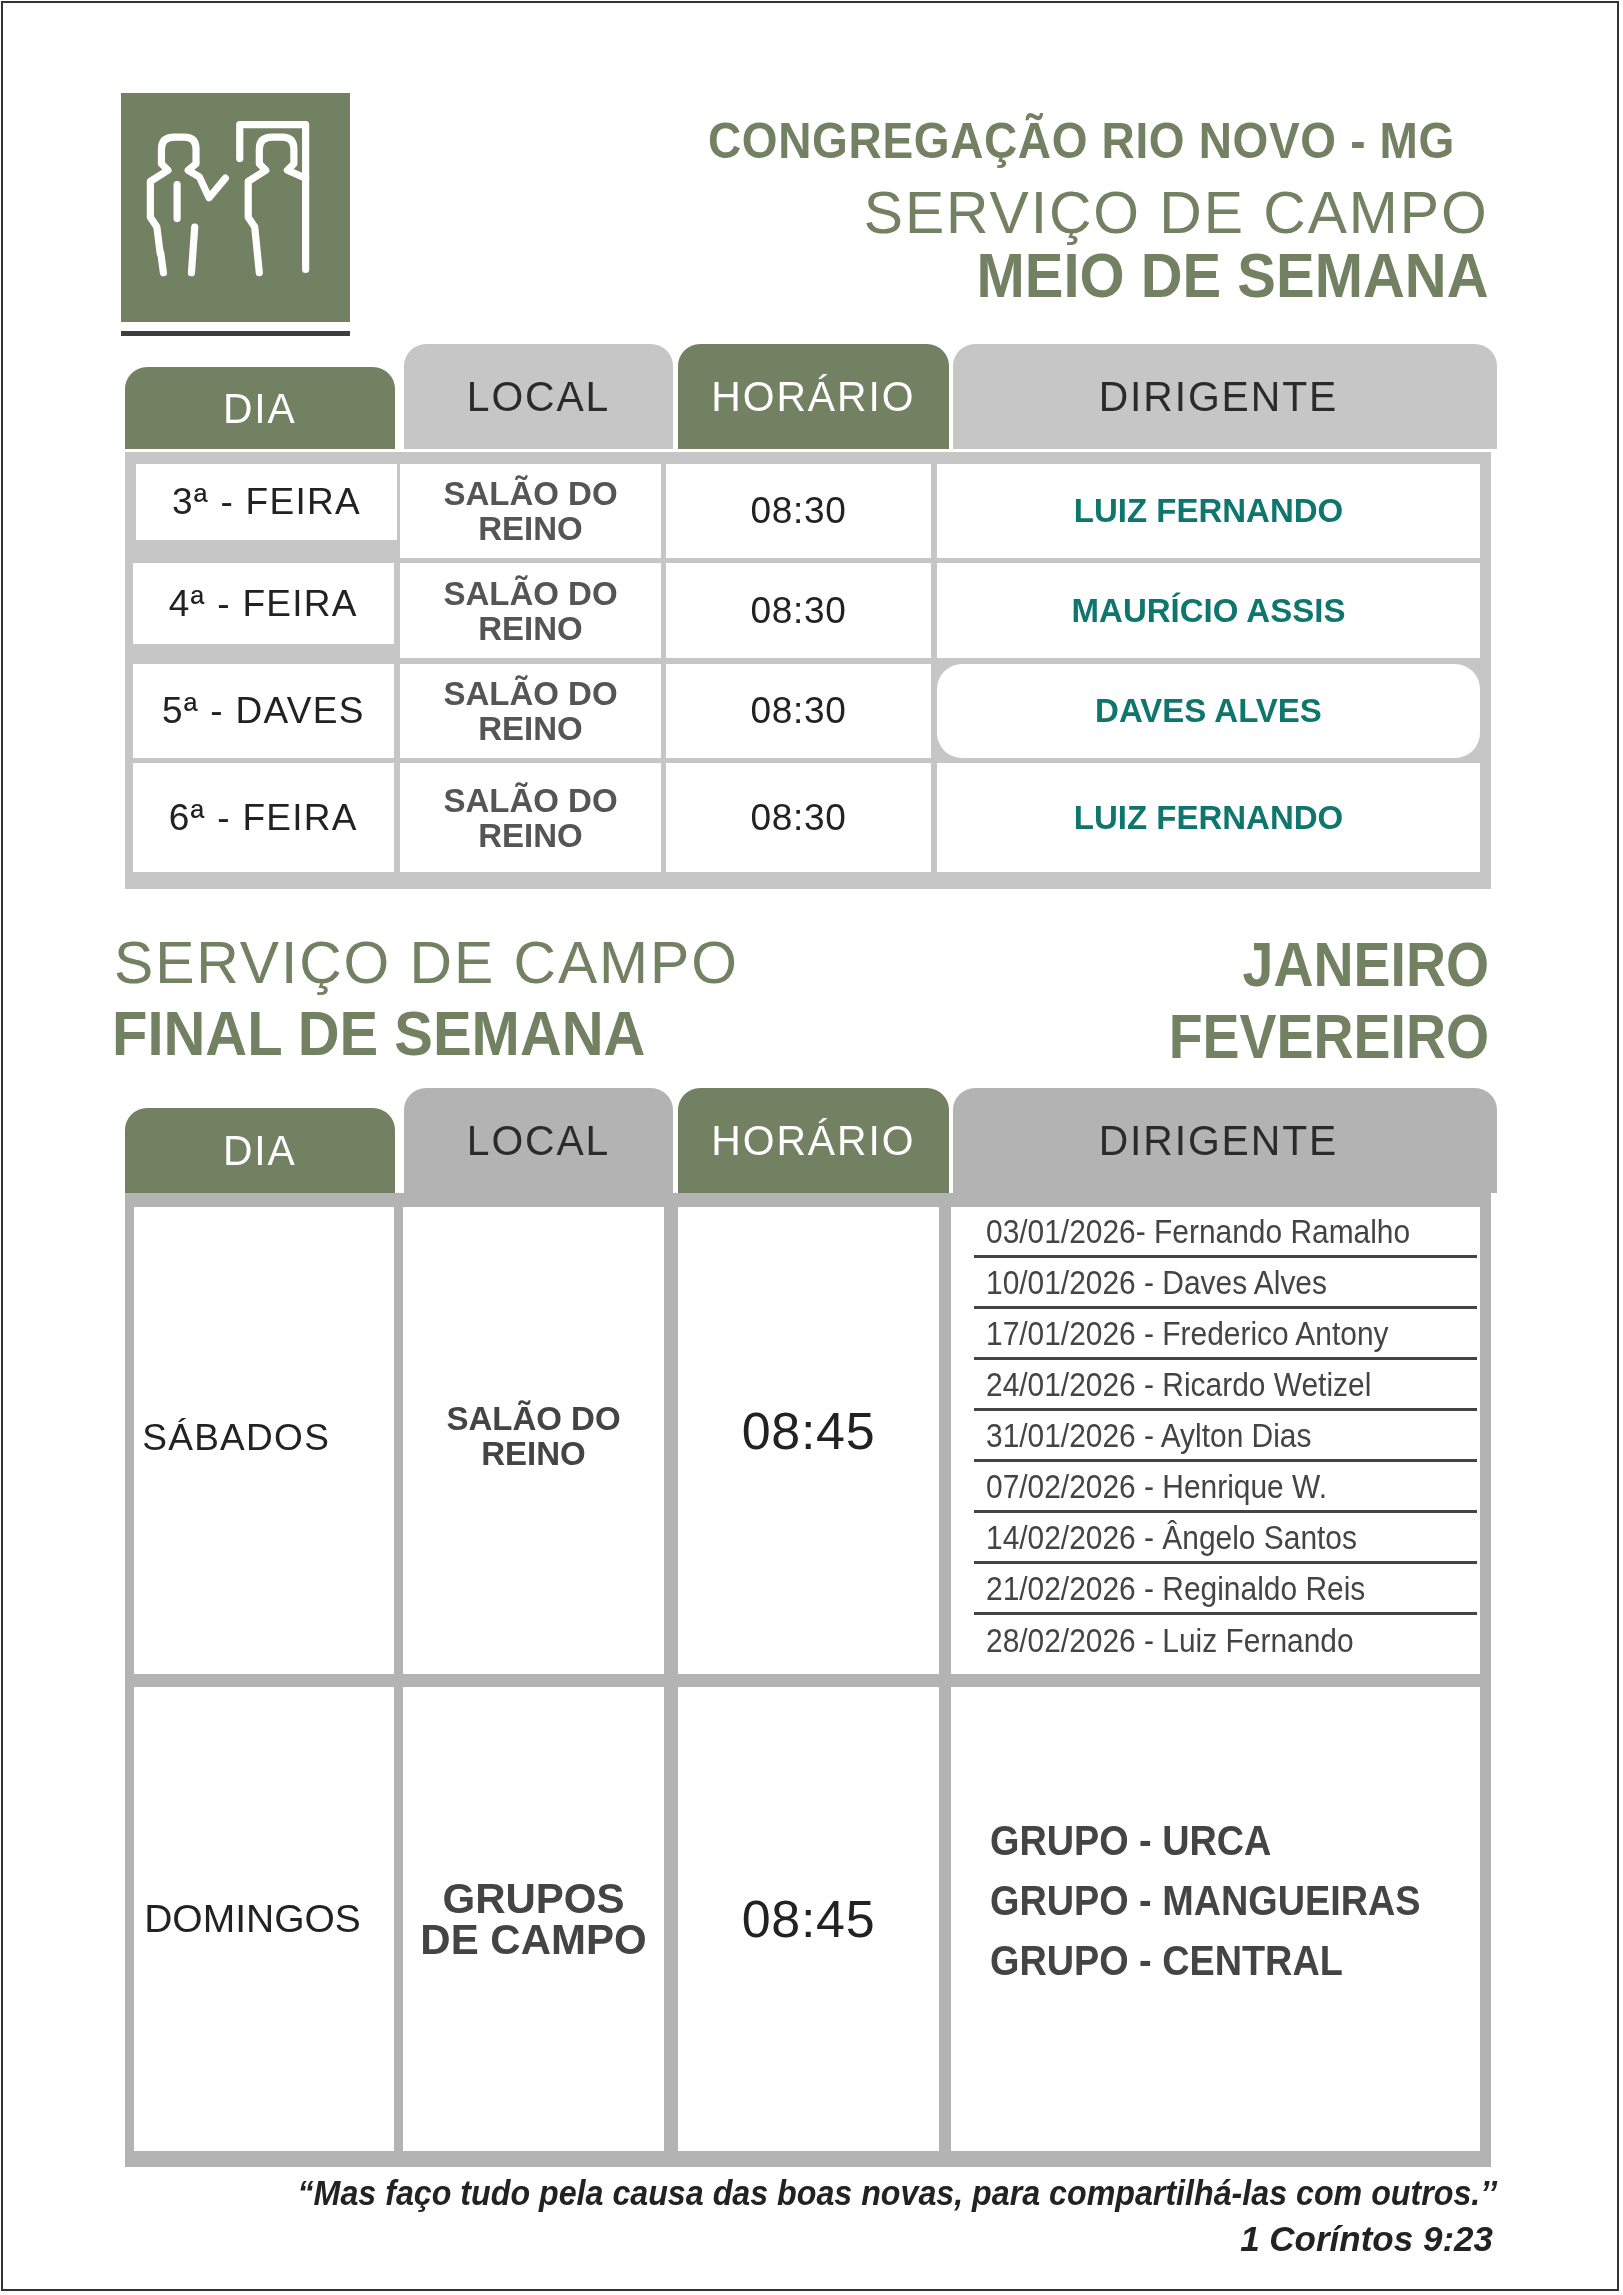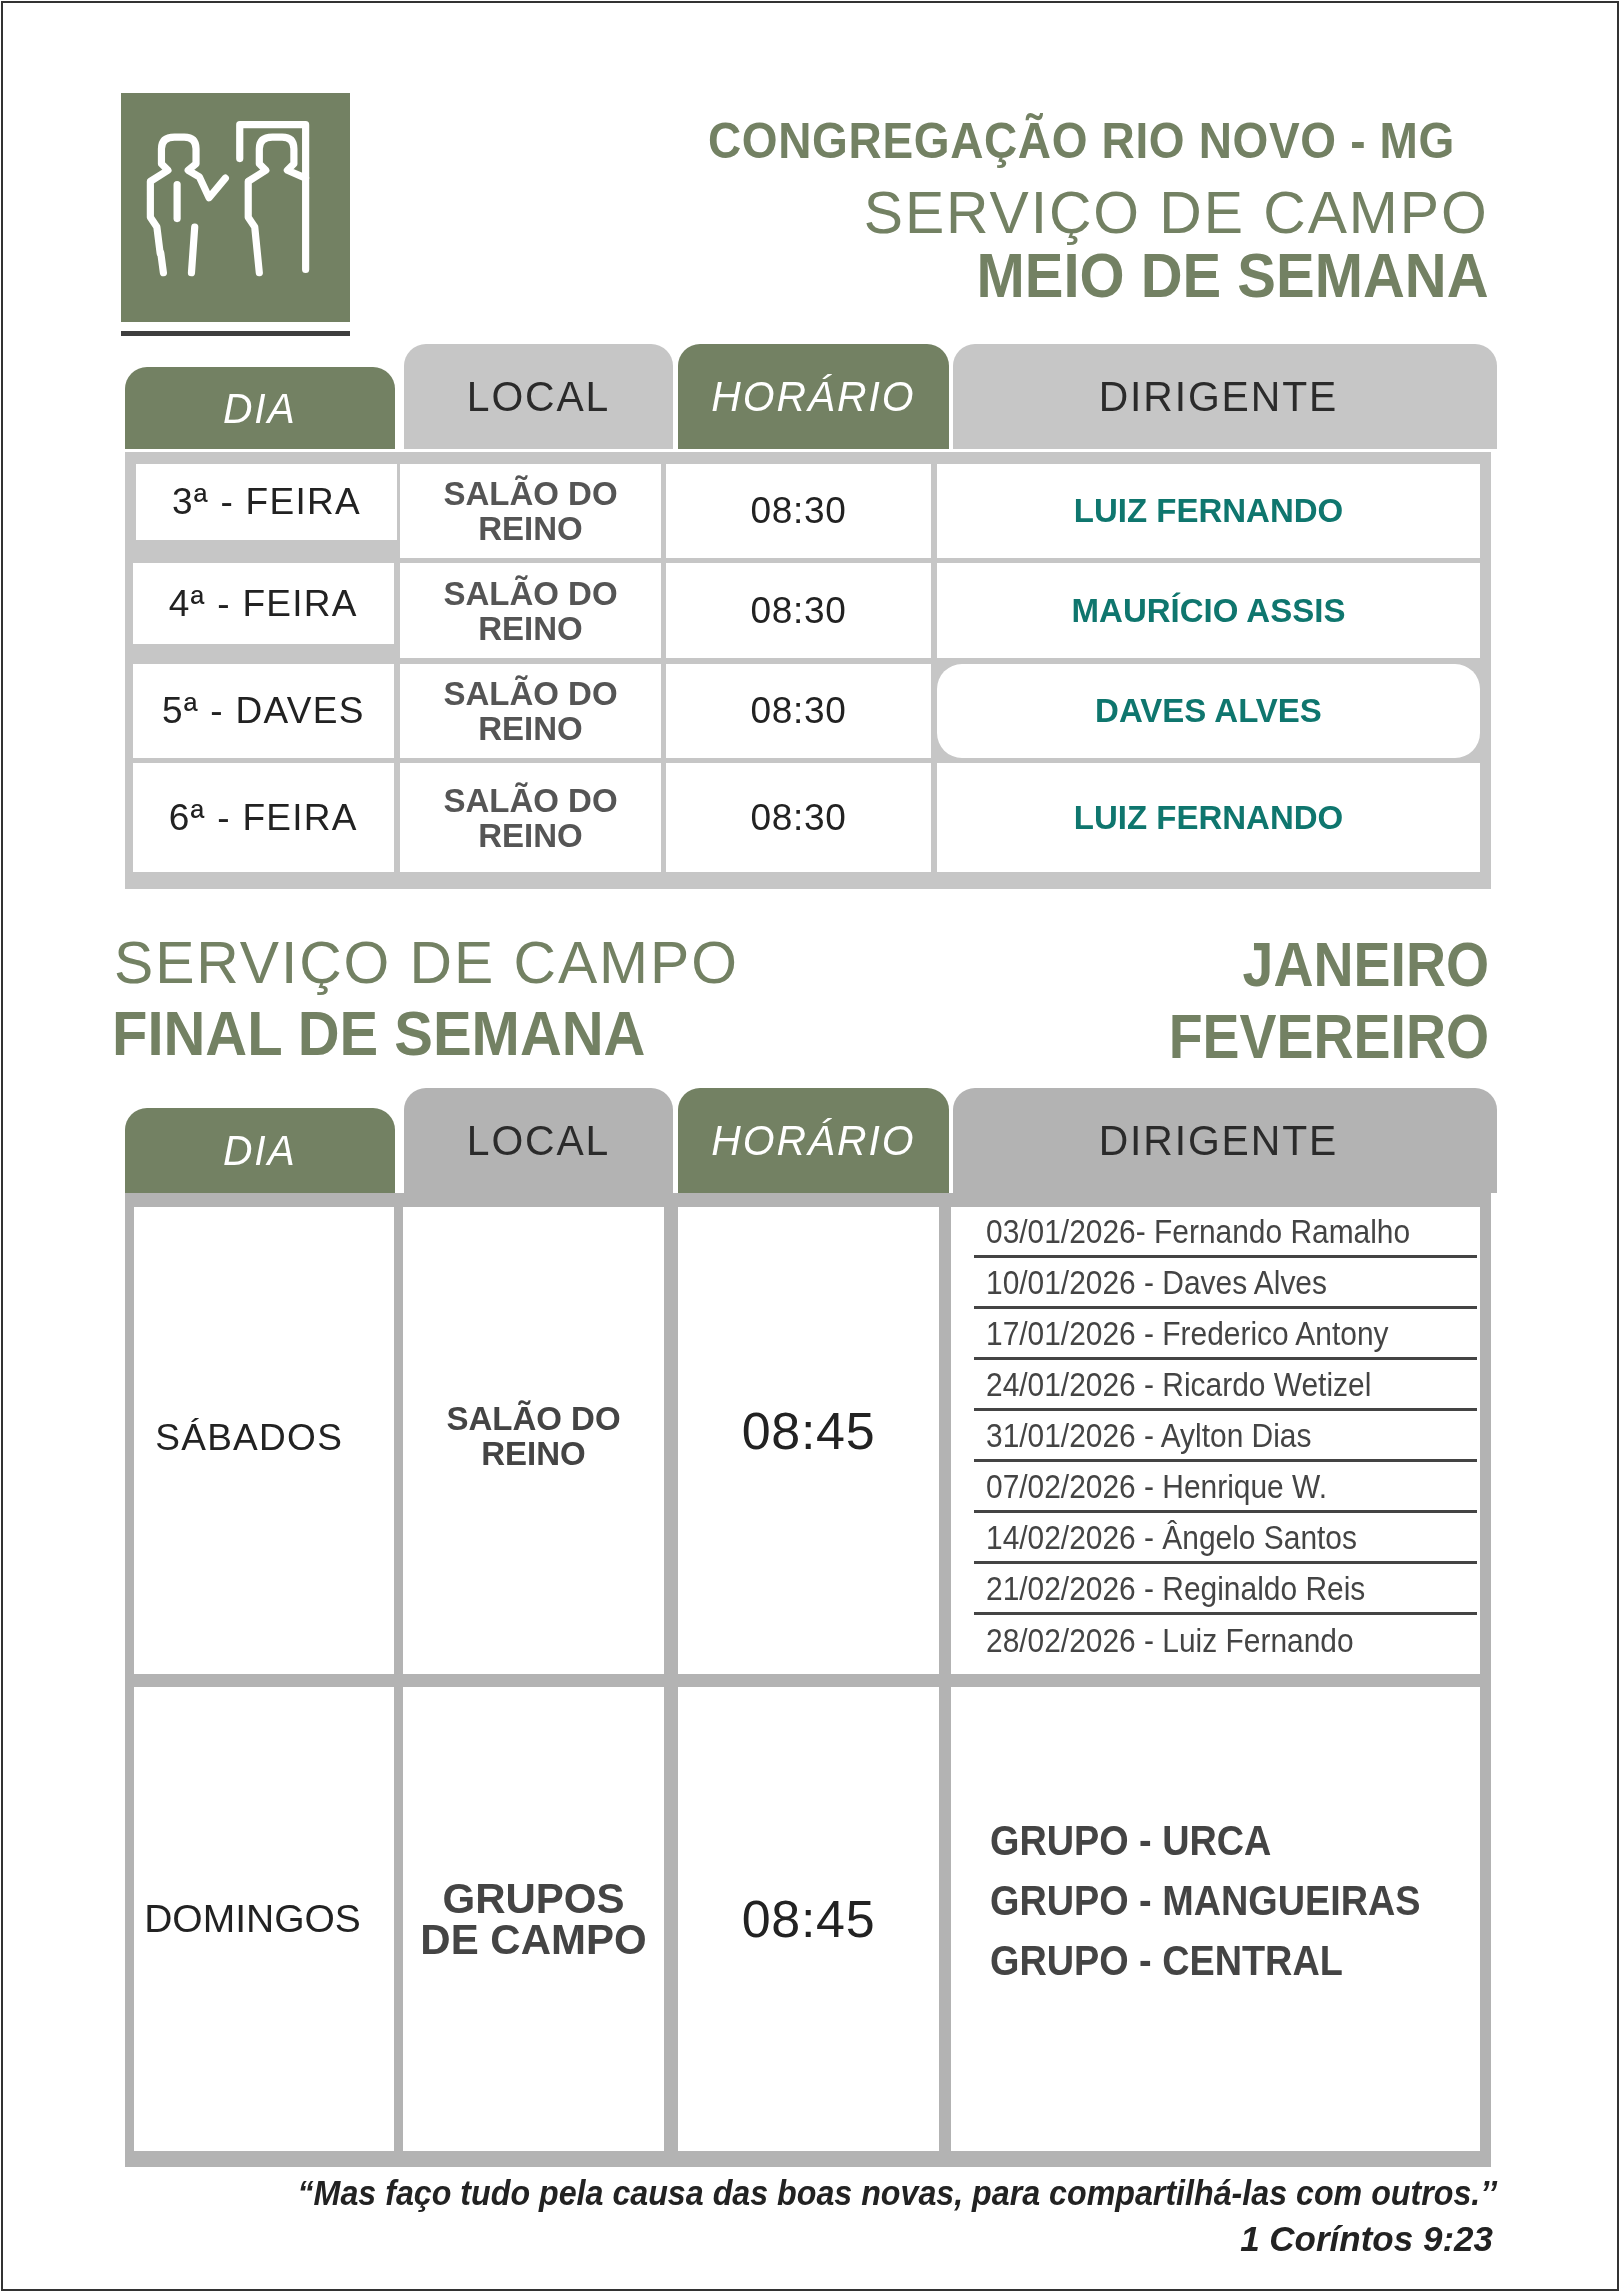--- a/index.html
+++ b/index.html
@@ -18,21 +18,21 @@
   .t-servico1 { right: 135px; top: 178px; font-size: 60px; font-weight: normal; letter-spacing: 2px; white-space: nowrap; transform: scaleX(0.98); transform-origin: right; }
   .t-meio { right: 135px; top: 239px; font-size: 63px; font-weight: bold; white-space: nowrap; transform: scaleX(0.92); transform-origin: right; }
 
   .t-servico2 { left: 114px; top: 928px; font-size: 60px; letter-spacing: 2px; white-space: nowrap; transform: scaleX(0.98); transform-origin: left; }
   .t-final { left: 112px; top: 997px; font-size: 63px; font-weight: bold; white-space: nowrap; transform: scaleX(0.92); transform-origin: left; }
   .t-jan { right: 135px; top: 928px; font-size: 63px; font-weight: bold; white-space: nowrap; transform: scaleX(0.88); transform-origin: right; }
   .t-fev { right: 135px; top: 1000px; font-size: 63px; font-weight: bold; white-space: nowrap; transform: scaleX(0.88); transform-origin: right; }
 
   
   .tab { position: absolute; display: flex; align-items: center; justify-content: center; font-size: 43px; letter-spacing: 2px; border-radius: 22px 22px 0 0; white-space: nowrap; }
-  .tab.g { background: #738163; color: #ffffff; font-style: italic; }
+  .tab.g { background: #738163; color: #ffffff; }
   .tab.s { background: #c6c6c6; color: #2b2b2b; }
   .tab.s2 { background: #b3b3b3; color: #2b2b2b; }
   .tab span { transform: scaleX(0.95); display: inline-block; }
 
   
   .tbl { position: absolute; box-sizing: border-box; }
   .cell { position: absolute; background: #fff; display: flex; align-items: center; justify-content: center; text-align: center; box-sizing: border-box; }
   .c-dia { font-size: 37px; color: #222; letter-spacing: 1.3px; }
   .c-local { font-size: 33px; font-weight: bold; color: #555; line-height: 35px; }
   .c-hora { font-size: 37px; color: #222; letter-spacing: 0.7px; }
@@ -130,21 +130,21 @@
   </div>
 <div class="tab g" style="left:678px; top:1088px; width:271px; height:105px;">
     <span>HORÁRIO</span>
   </div>
 <div class="tab s2" style="left:953px; top:1088px; width:544px; height:105px;">
     <span style="padding-right:13px">DIRIGENTE</span>
   </div>
 
 <div class="tbl" style="left:125px; top:1193px; width:1366px; height:974px; background:#b3b3b3;">
 
-  <div class="cell c-dia" style="left:9.2px; top:14.4px; width:260px; height:467px; justify-content:flex-start; padding-left:21px; padding-bottom:6.5px;">SÁBADOS</div>
+  <div class="cell c-dia" style="left:9.2px; top:14.4px; width:260px; height:467px; justify-content:flex-start; padding-left:8px; padding-bottom:6.5px;">SÁBADOS</div>
   <div class="cell c-local" style="left:278px; top:14.4px; width:261px; height:467px; padding-bottom:9.2px;">
       <span style="width:196px; color:#444;">SALÃO DO REINO</span>
     </div>
   <div class="cell c-hora" style="left:553px; top:14.4px; width:261px; height:467px; font-size:52px; padding-bottom:19.6px;">08:45</div>
   <div class="cell" style="left:826px; top:14.4px; width:529px; height:467px;"></div>
 
   <div class="cell c-dia" style="left:9.2px; top:494px; width:260px; height:464px; justify-content:flex-start; padding-left:10px; font-size:39px; letter-spacing:0;">DOMINGOS</div>
   <div class="cell c-local" style="left:278px; top:494px; width:261px; height:464px; font-size:42px; line-height:41px;">
       <span style="width:248px; color:#444;">GRUPOS DE CAMPO</span>
     </div>

